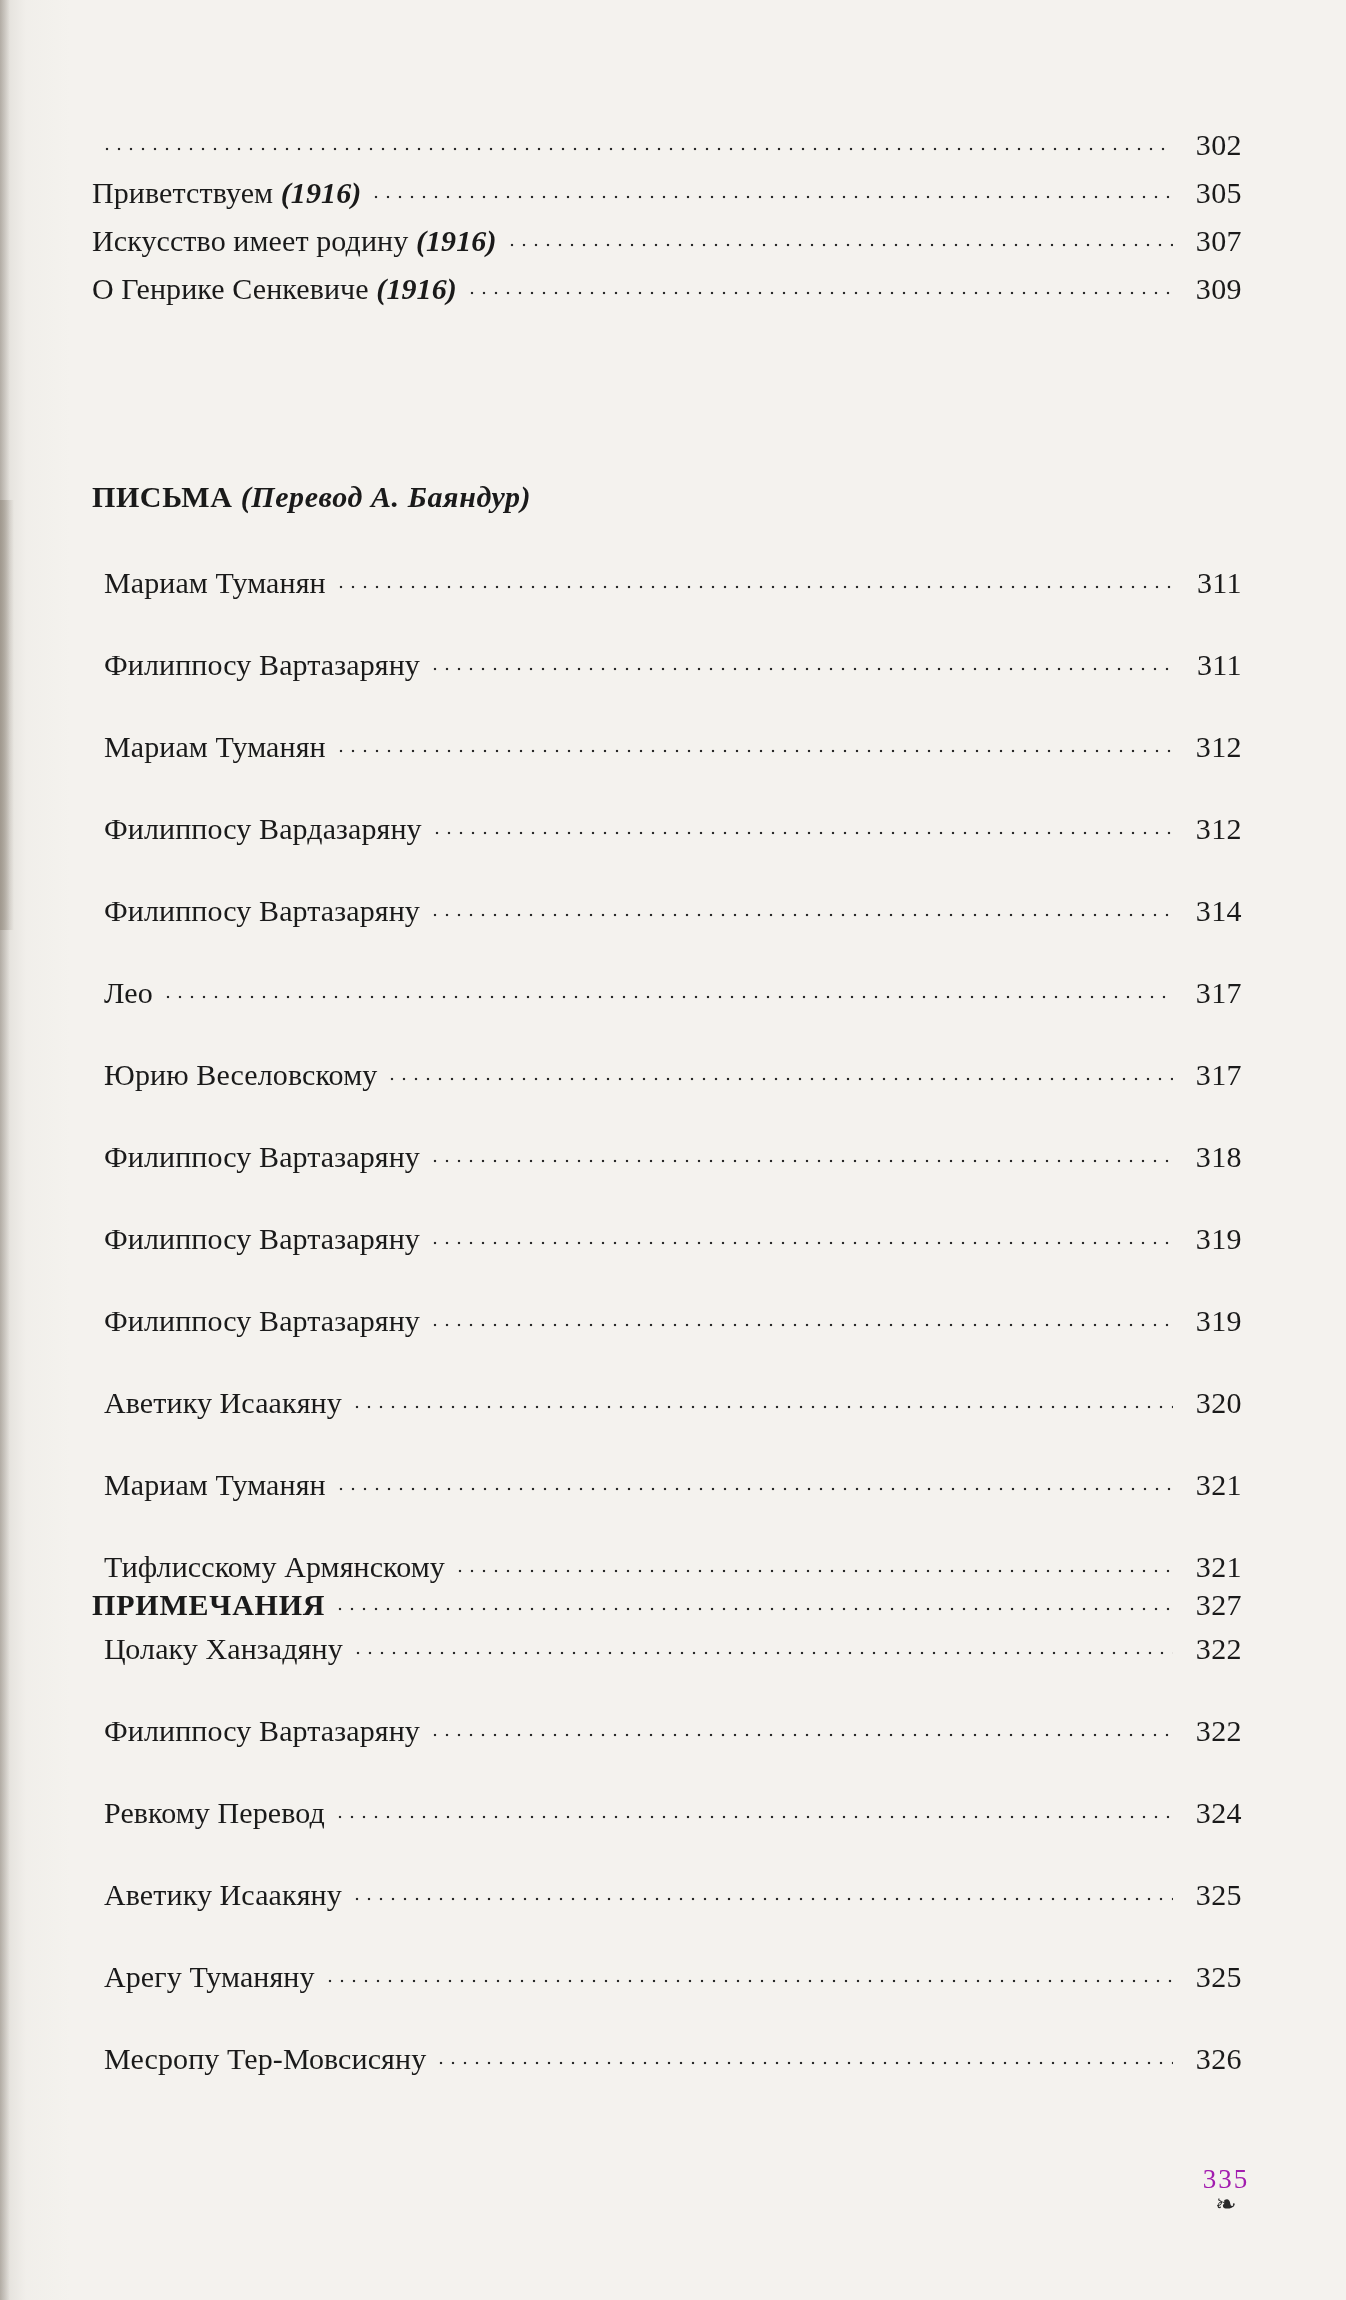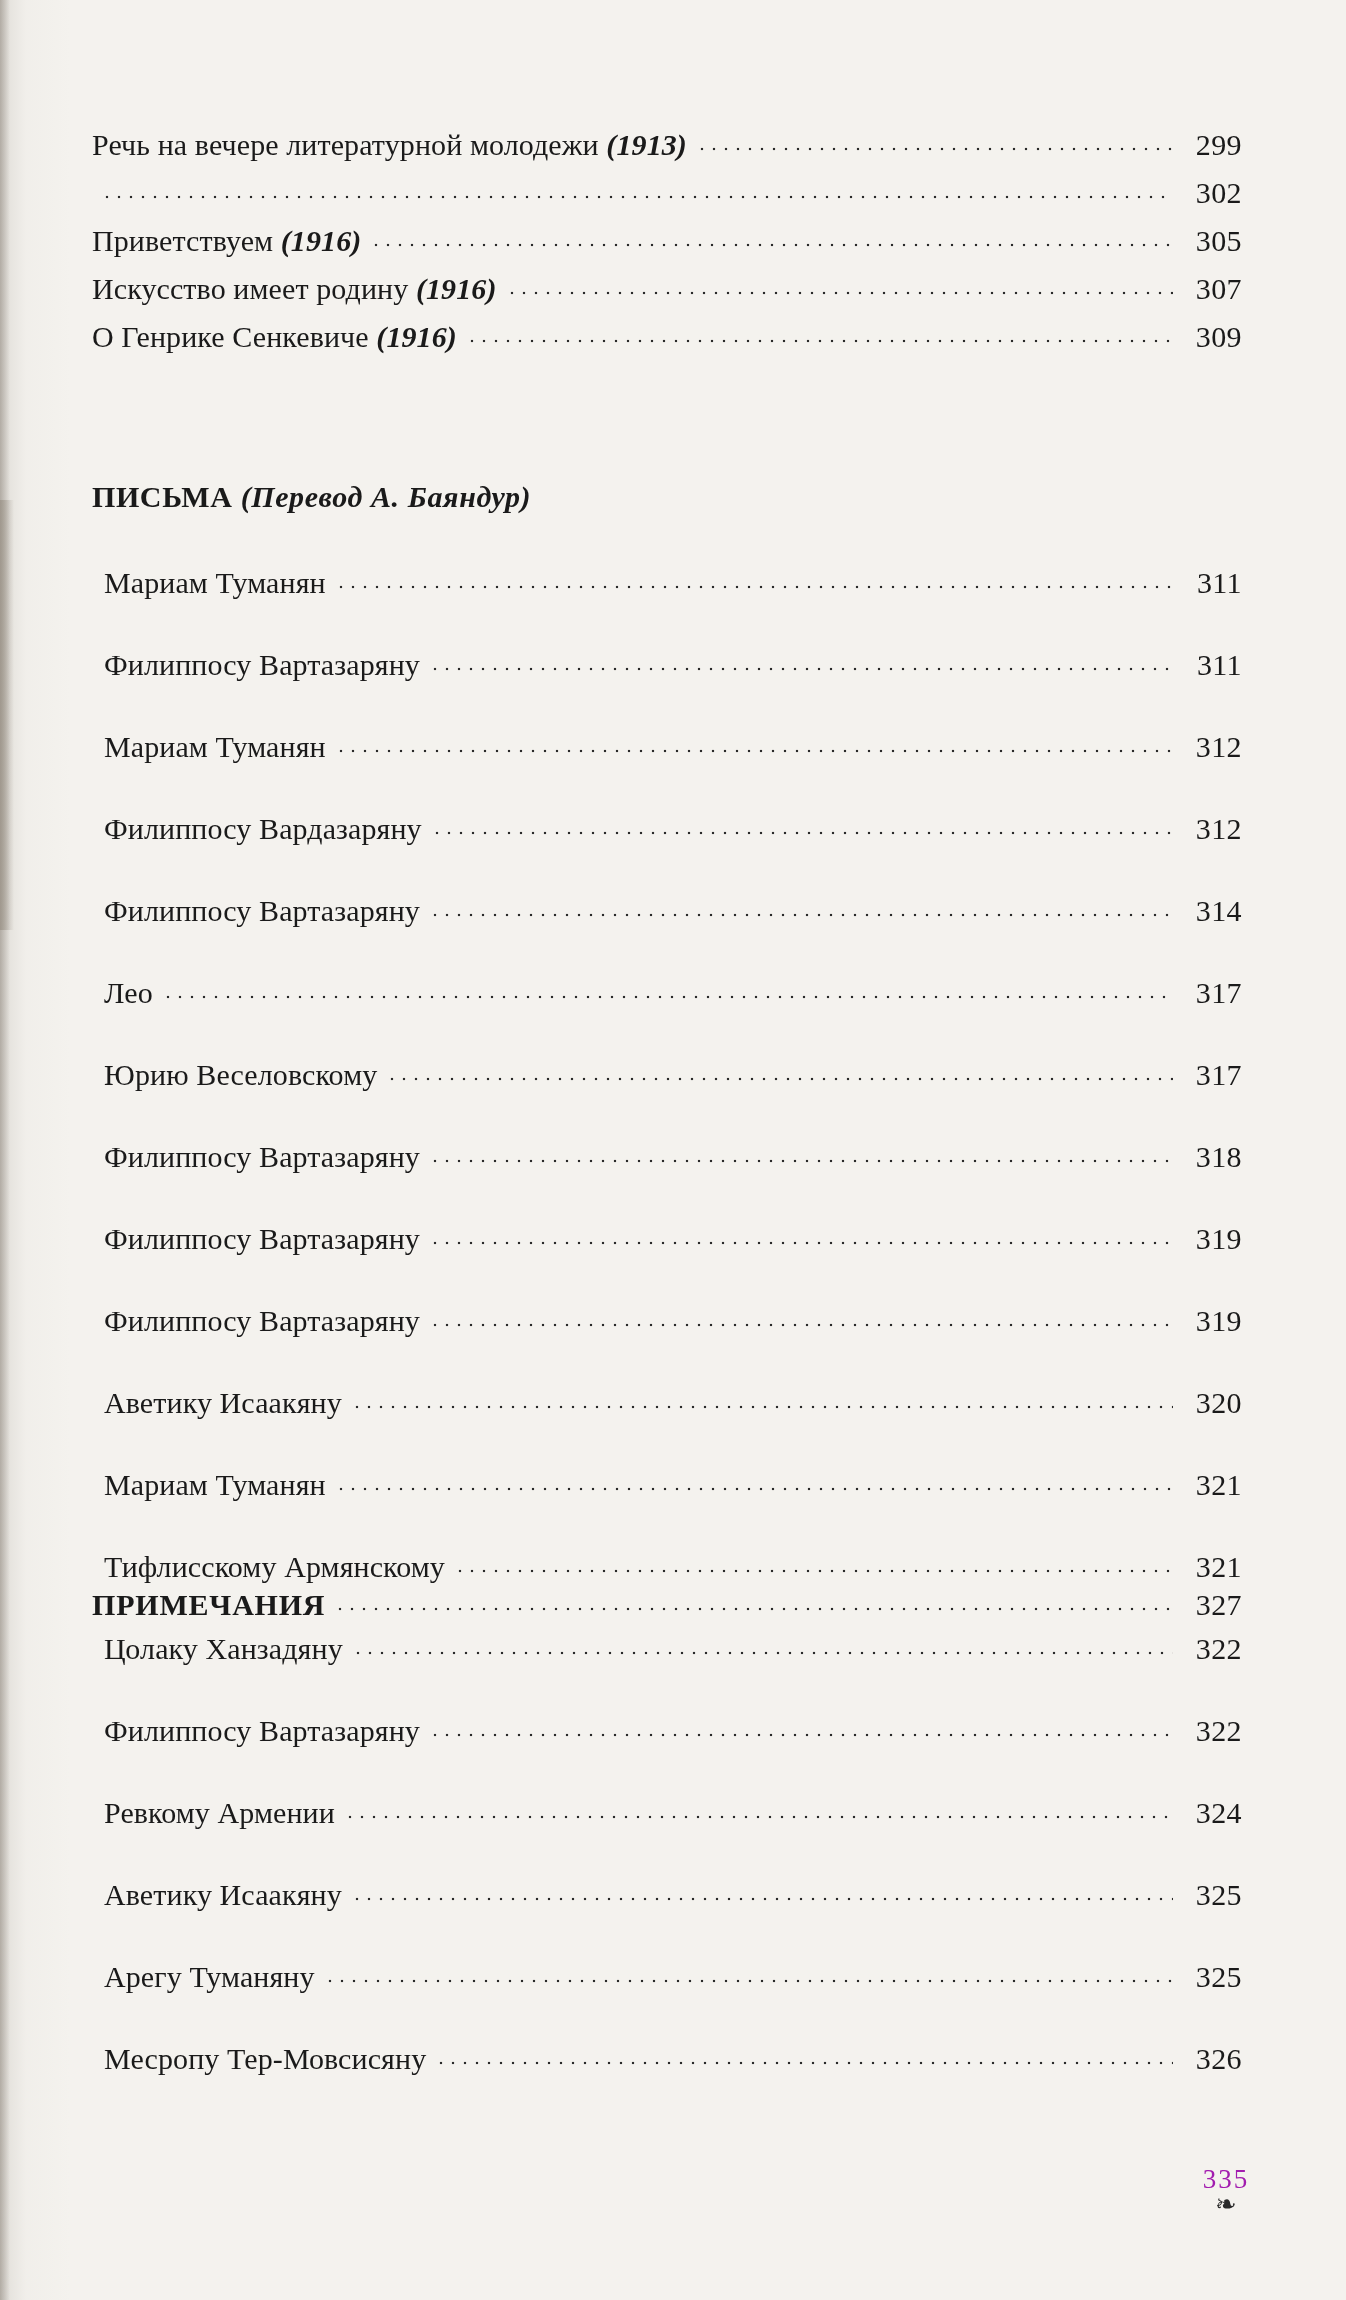--- a/index.html
+++ b/index.html
@@ -145,25 +145,20 @@
 <body>
 
 <div class="page-scan"></div>
 <div class="edge-dark2"></div>
 <div class="edge-dark"></div>
 
 <div class="content">
 
   <div class="toc-block" id="block-speeches">
 
-    <div class="entry">
-      <span class="title"><span>Речь на вечере литературной молодежи </span><span class="year">(1913)</span></span>
-      <span class="leader"></span>
-      <span class="page">299</span>
-    </div>
 
     <div class="entry">
       <span class="leader"></span>
       <span class="page">302</span>
     </div>
 
     <div class="entry">
       <span class="title"><span>Приветствуем </span><span class="year">(1916)</span></span>
       <span class="leader"></span>
       <span class="page">305</span>
@@ -258,21 +253,21 @@
       <span class="title">Цолаку Ханзадяну</span>
       <span class="leader"></span>
       <span class="page">322</span>
     </div>
     <div class="entry">
       <span class="title">Филиппосу Вартазаряну</span>
       <span class="leader"></span>
       <span class="page">322</span>
     </div>
     <div class="entry">
-      <span class="title">Ревкому Армении</span>
+      <span class="title">Ревкому Перевод</span>
       <span class="leader"></span>
       <span class="page">324</span>
     </div>
     <div class="entry">
       <span class="title">Аветику Исаакяну</span>
       <span class="leader"></span>
       <span class="page">325</span>
     </div>
     <div class="entry">
       <span class="title">Арегу Туманяну</span>

